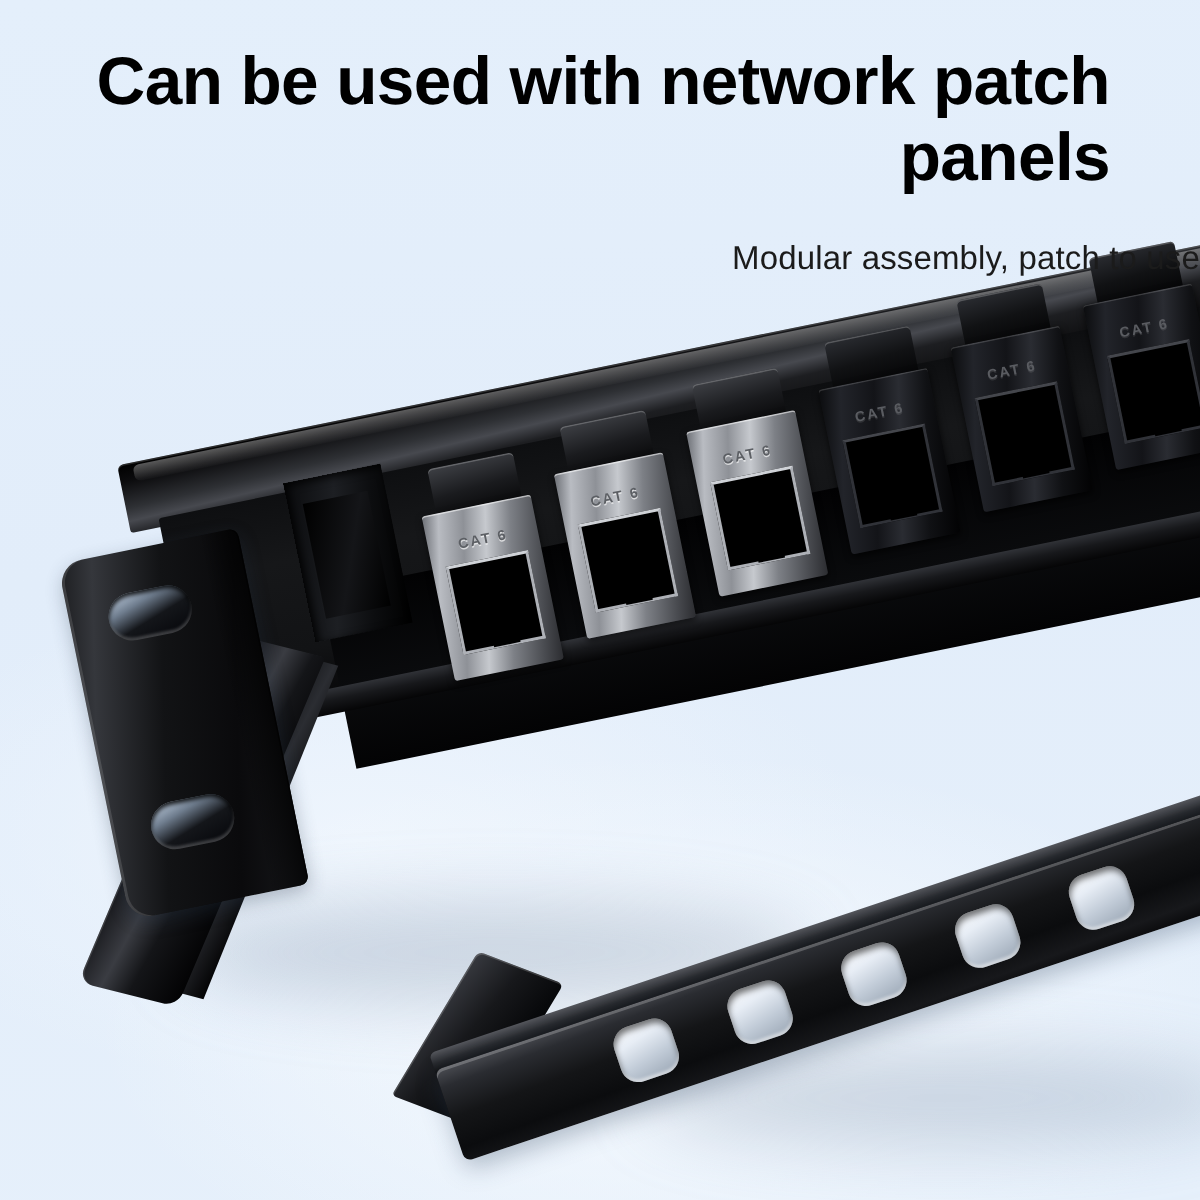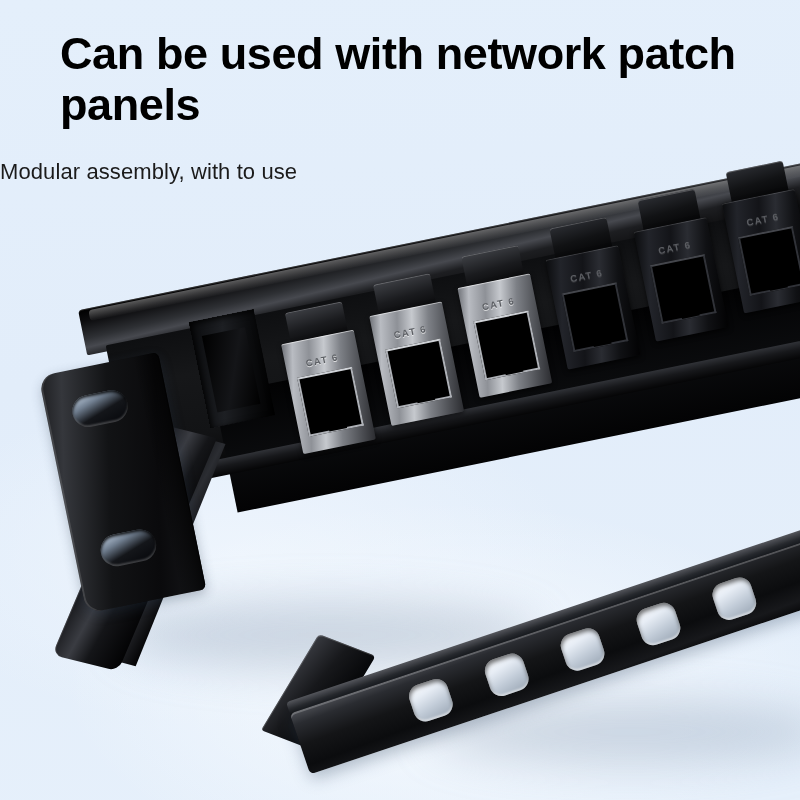--- a/index.html
+++ b/index.html
@@ -17,21 +17,21 @@
     background:
       radial-gradient(ellipse 620px 300px at 56% 86%, #f6fafe 0%, rgba(246,250,254,0) 62%),
       radial-gradient(ellipse 520px 260px at 30% 70%, #eef5fd 0%, rgba(238,245,253,0) 65%),
       linear-gradient(175deg, #e4effb 0%, #e2edfa 45%, #e6f0fb 100%);
     overflow:hidden;
   }
 
   
   #copy {
     position:absolute; top:0; left:0; width:800px;
-    text-align:left; z-index:40;
+    text-align:right; z-index:40;
   }
   #headline {
     margin-top:29px;
     font-size:45px;
     font-weight:bold;
     line-height:1.13;
     letter-spacing:-0.4px;
     color:#000;
     padding:0 60px;
   }
@@ -399,16 +399,16 @@
         <div class="bar-hole" style="left:278px;"></div>
         <div class="bar-hole" style="left:358px;"></div>
         <div class="bar-hole" style="left:438px;"></div>
       </div>
     </div>
 
   </div>
 
   <div id="copy">
     <div id="headline">Can be used with network patch panels</div>
-    <div id="subhead">Modular assembly, with to use</div>
+    <div id="subhead">Modular assembly, patch to use</div>
   </div>
 
 </div>
 
 </body></html>

